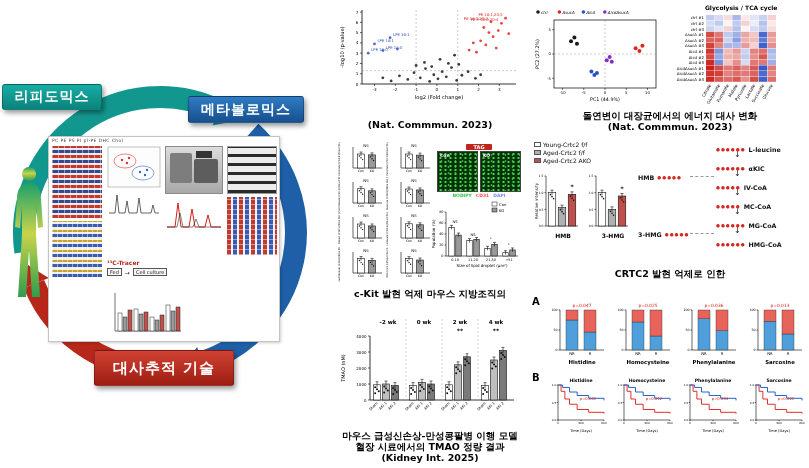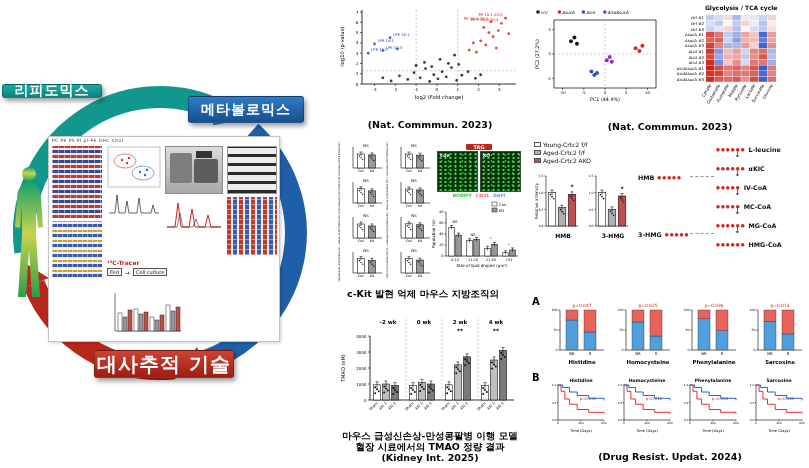--- a/index.html
+++ b/index.html
@@ -1,22 +1,22 @@
 <!DOCTYPE html>
 <html><head>
 <meta charset="utf-8">
 <style>
 *{margin:0;padding:0;box-sizing:border-box}
 body{font-family:"DejaVu Sans","Liberation Sans",sans-serif;background:#666}
 #stage{position:relative;width:809px;height:468px;background:#fff;overflow:hidden}
 svg text{font-family:"DejaVu Sans","Liberation Sans",sans-serif}
 .pill{position:absolute;color:#fff;font-weight:700;display:flex;align-items:center;justify-content:center;border-radius:3px;box-shadow:2px 3px 5px rgba(0,0,0,.4);letter-spacing:1px;border:1px solid rgba(0,0,0,.25)}
-#pill-lip{left:2px;top:84px;width:100px;height:14px;font-size:14px;background:linear-gradient(180deg,#17ada3,#0b837c)}
+#pill-lip{left:2px;top:84px;width:100px;height:26px;font-size:14px;background:linear-gradient(180deg,#17ada3,#0b837c)}
 #pill-met{left:188px;top:96px;width:116px;height:27px;font-size:14px;background:linear-gradient(180deg,#2f7cc4,#174f8e)}
-#pill-tra{left:94px;top:350px;width:140px;height:28px;font-size:20px;background:linear-gradient(180deg,#d04233,#9e1d12)}
+#pill-tra{left:94px;top:350px;width:140px;height:36px;font-size:15px;background:linear-gradient(180deg,#d04233,#9e1d12)}
 #collage{position:absolute;left:48px;top:136px;width:232px;height:206px;background:#fff;border:1px solid #c4c4c4;box-shadow:1px 1px 3px rgba(0,0,0,.2)}
 .mini{position:absolute}
 .lipid-legend{position:absolute;left:3px;top:1px;font-size:4.5px;color:#444;letter-spacing:.4px}
 .hm1{left:3px;top:9px;width:50px;height:72px;background:repeating-linear-gradient(90deg,rgba(255,255,255,.45) 0 1px,transparent 1px 6px),repeating-linear-gradient(0deg,#c23a2e 0 3px,#f5e9e8 3px 5px,#35498f 5px 8px,#e9e9f2 8px 10px)}
 .hm2{left:3px;top:84px;width:50px;height:56px;background:repeating-linear-gradient(90deg,rgba(255,255,255,.45) 0 1px,transparent 1px 5px),repeating-linear-gradient(0deg,#3a5bb4 0 3px,#eef0f8 3px 5px,#c8a22e 5px 7px,#f5f0e0 7px 10px)}
 .hm3{left:178px;top:60px;width:50px;height:58px;background:repeating-linear-gradient(0deg,rgba(255,255,255,.45) 0 1px,transparent 1px 5px),repeating-linear-gradient(90deg,#c23a2e 0 4px,#f2f2f2 4px 6px,#3a5bb4 6px 10px,#f2f2f2 10px 12px)}
 .blot{left:178px;top:9px;width:50px;height:48px;border:1px solid #999;background:repeating-linear-gradient(0deg,#2a2a2a 0 3px,#ececec 3px 9px)}
 .instr{left:116px;top:9px;width:58px;height:48px;background:linear-gradient(180deg,#dcdcdc,#a8a8a8);border:1px solid #8a8a8a}
 .tracer{position:absolute;left:58px;top:122px;width:118px;height:24px}
 .tracer-t{display:block;font-weight:bold;color:#b7281b;font-size:6px}
@@ -462,21 +462,21 @@
       <line x1="82.5" y1="47.95" x2="82.5" y2="51.95" stroke="#111" stroke-width="0.6"></line>
       <line x1="81" y1="47.95" x2="84" y2="47.95" stroke="#111" stroke-width="0.6"></line>
       <text x="79" y="45.95" font-size="3.6" fill="#000" text-anchor="middle">*</text>
       <text x="79" y="60.5" font-size="3.4" fill="#000" text-anchor="middle">&gt;51</text>
       <text x="52" y="67" font-size="4" fill="#000" text-anchor="middle">Size of lipid droplet (μm²)</text>
       <rect x="62" y="2" width="5" height="4" fill="#ffffff" stroke="#111" stroke-width="0.5"></rect>
       <text x="69" y="5.5" font-size="3.8" fill="#000" text-anchor="start">Con</text>
       <rect x="62" y="8" width="5" height="4" fill="#999999" stroke="#111" stroke-width="0.5"></rect>
       <text x="69" y="11.5" font-size="3.8" fill="#000" text-anchor="start">KO</text>
     </svg>
-  <div class="cap" style="left:323px;top:288px">c-Kit 발현 억제 마우스 지방조직의</div>
+  <div class="cap" style="left:330px;top:288px">c-Kit 발현 억제 마우스 지방조직의</div>
 
   <svg id="tmao-svg" width="184" height="112">
       <line x1="34" y1="20" x2="34" y2="84" stroke="#000" stroke-width="0.8"></line>
       <line x1="34" y1="84" x2="178" y2="84" stroke="#000" stroke-width="0.8"></line>
       <line x1="32" y1="84" x2="34" y2="84" stroke="#000" stroke-width="0.6"></line>
       <text x="30.5" y="85.5" font-size="4" fill="#000" text-anchor="end">0</text>
       <line x1="32" y1="68" x2="34" y2="68" stroke="#000" stroke-width="0.6"></line>
       <text x="30.5" y="69.5" font-size="4" fill="#000" text-anchor="end">1000</text>
       <line x1="32" y1="52" x2="34" y2="52" stroke="#000" stroke-width="0.6"></line>
       <text x="30.5" y="53.5" font-size="4" fill="#000" text-anchor="end">2000</text>
@@ -751,20 +751,21 @@
       <text x="44" y="78.89999999999999" font-size="3.9" fill="#000" text-anchor="end">ΔicdΔsucA #3</text>
       <text x="51.4" y="83.19999999999999" font-size="4.2" fill="#000" text-anchor="end" transform="rotate(-60 51.4 83.19999999999999)">Citrate</text>
       <text x="60.199999999999996" y="83.19999999999999" font-size="4.2" fill="#000" text-anchor="end" transform="rotate(-60 60.199999999999996 83.19999999999999)">Glutamate</text>
       <text x="69" y="83.19999999999999" font-size="4.2" fill="#000" text-anchor="end" transform="rotate(-60 69 83.19999999999999)">Fumarate</text>
       <text x="77.80000000000001" y="83.19999999999999" font-size="4.2" fill="#000" text-anchor="end" transform="rotate(-60 77.80000000000001 83.19999999999999)">Malate</text>
       <text x="86.60000000000001" y="83.19999999999999" font-size="4.2" fill="#000" text-anchor="end" transform="rotate(-60 86.60000000000001 83.19999999999999)">Pyruvate</text>
       <text x="95.4" y="83.19999999999999" font-size="4.2" fill="#000" text-anchor="end" transform="rotate(-60 95.4 83.19999999999999)">Lactate</text>
       <text x="104.20000000000002" y="83.19999999999999" font-size="4.2" fill="#000" text-anchor="end" transform="rotate(-60 104.20000000000002 83.19999999999999)">Succinate</text>
       <text x="113.00000000000001" y="83.19999999999999" font-size="4.2" fill="#000" text-anchor="end" transform="rotate(-60 113.00000000000001 83.19999999999999)">Glucose</text>
     </svg>
+  <div class="cap capr" style="left:532px;top:110px">돌연변이 대장균에서의 에너지 대사 변화</div>
   <div class="cap capr" style="left:532px;top:121px">(Nat. Commmun. 2023)</div>
 
   <div id="crtc-legend">
       <div class="lrow">
         <span class="chip" style="background: rgb(255, 255, 255);"></span>
         <span>Young-Crtc2 f/f</span>
       </div>
       <div class="lrow">
         <span class="chip" style="background: rgb(176, 176, 176);"></span>
         <span>Aged-Crtc2 f/f</span>
@@ -875,20 +876,21 @@
         <span class="pname">HMB</span>
         <span class="pdots" style="color: rgb(214, 38, 31);">●●●●●</span>
       </div>
       <div class="pw-dash" style="top: 34px;"></div>
       <div class="pw-branch" style="top: 85px;">
         <span class="pname">3-HMG</span>
         <span class="pdots" style="color: rgb(214, 38, 31);">●●●●●</span>
       </div>
       <div class="pw-dash" style="top: 91px;"></div>
     </div>
+  <div class="cap capr" style="left:532px;top:268px">CRTC2 발현 억제로 인한</div>
 
   <div class="plabel" style="left:532px;top:296px">A</div>
   <div id="stack-row">
       <svg width="64" height="70">
         <line x1="16" y1="10" x2="16" y2="50" stroke="#000" stroke-width="0.6"></line>
         <line x1="16" y1="50" x2="60" y2="50" stroke="#000" stroke-width="0.6"></line>
         <line x1="14.5" y1="50" x2="16" y2="50" stroke="#000" stroke-width="0.6"></line>
         <text x="13.5" y="51.3" font-size="3.2" fill="#000" text-anchor="end">0</text>
         <line x1="14.5" y1="30" x2="16" y2="30" stroke="#000" stroke-width="0.6"></line>
         <text x="13.5" y="31.3" font-size="3.2" fill="#000" text-anchor="end">50</text>
@@ -1038,15 +1040,14 @@
         <text x="37" y="48.2" font-size="2.8" fill="#000" text-anchor="middle">300</text>
         <line x1="60" y1="44" x2="60" y2="45.2" stroke="#000" stroke-width="0.6"></line>
         <text x="60" y="48.2" font-size="2.8" fill="#000" text-anchor="middle">600</text>
         <path d="M14 9 L17.066666666666666 9 L17.066666666666666 15.3 L20.9 15.3 L20.9 23 L25.5 23 L25.5 28.25 L33.16666666666667 28.25 L33.16666666666667 33.5 L44.666666666666664 33.5 L44.666666666666664 36.3 L60 36.3 L60 37.7" fill="none" stroke="#e0312a" stroke-width="1"></path>
         <path d="M14 9 L18.6 9 L18.6 11.449999999999996 L25.5 11.449999999999996 L25.5 16 L33.16666666666667 16 L33.16666666666667 19.5 L44.666666666666664 19.5 L44.666666666666664 22.3 L60 22.3 L60 24.4" fill="none" stroke="#2b62c8" stroke-width="1"></path>
         <text x="37" y="6" font-size="4.6" fill="#000" text-anchor="middle" font-weight="bold">Sarcosine</text>
         <text x="44" y="24" font-size="3.8" fill="#d21f14" text-anchor="middle">p=0.021</text>
         <text x="37" y="56" font-size="3.6" fill="#000" text-anchor="middle">Time (Days)</text>
       </svg>
     </div>
-  <div class="cap capr" style="left:532px;top:451px">(Drug Resist. Updat. 2024)</div>
 
 </div>
 
 </body></html>

